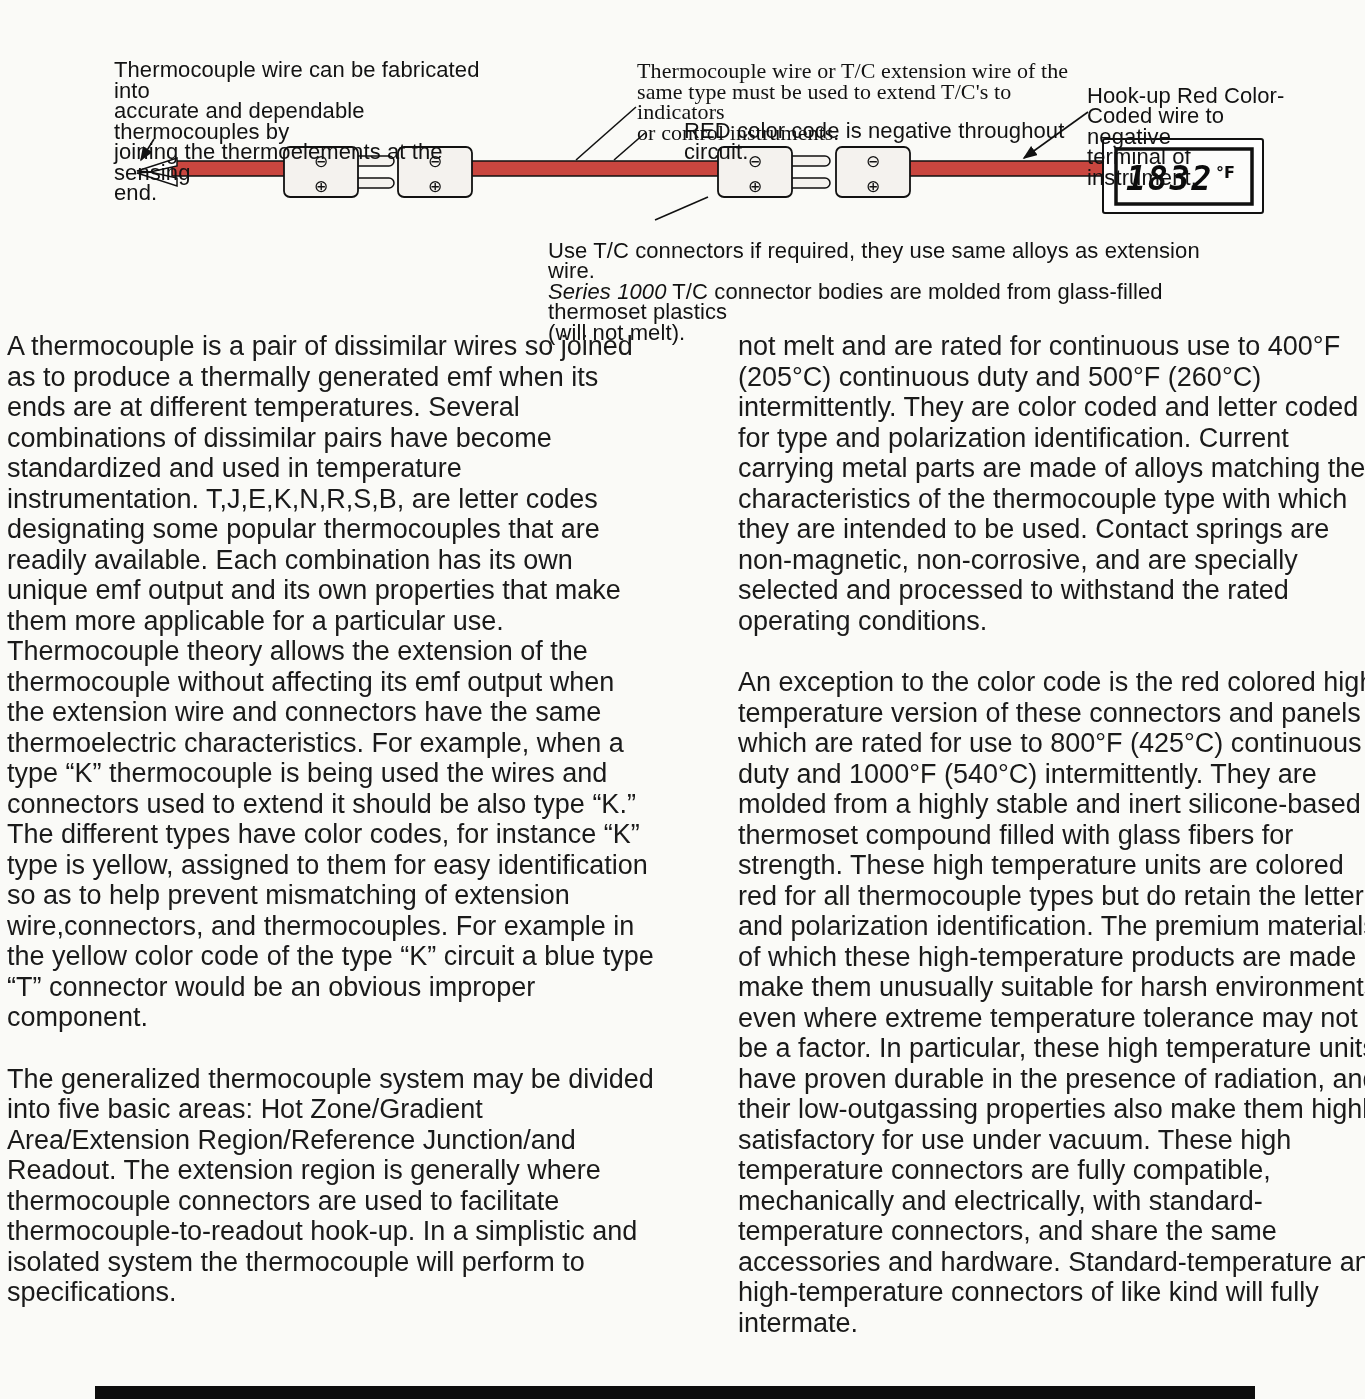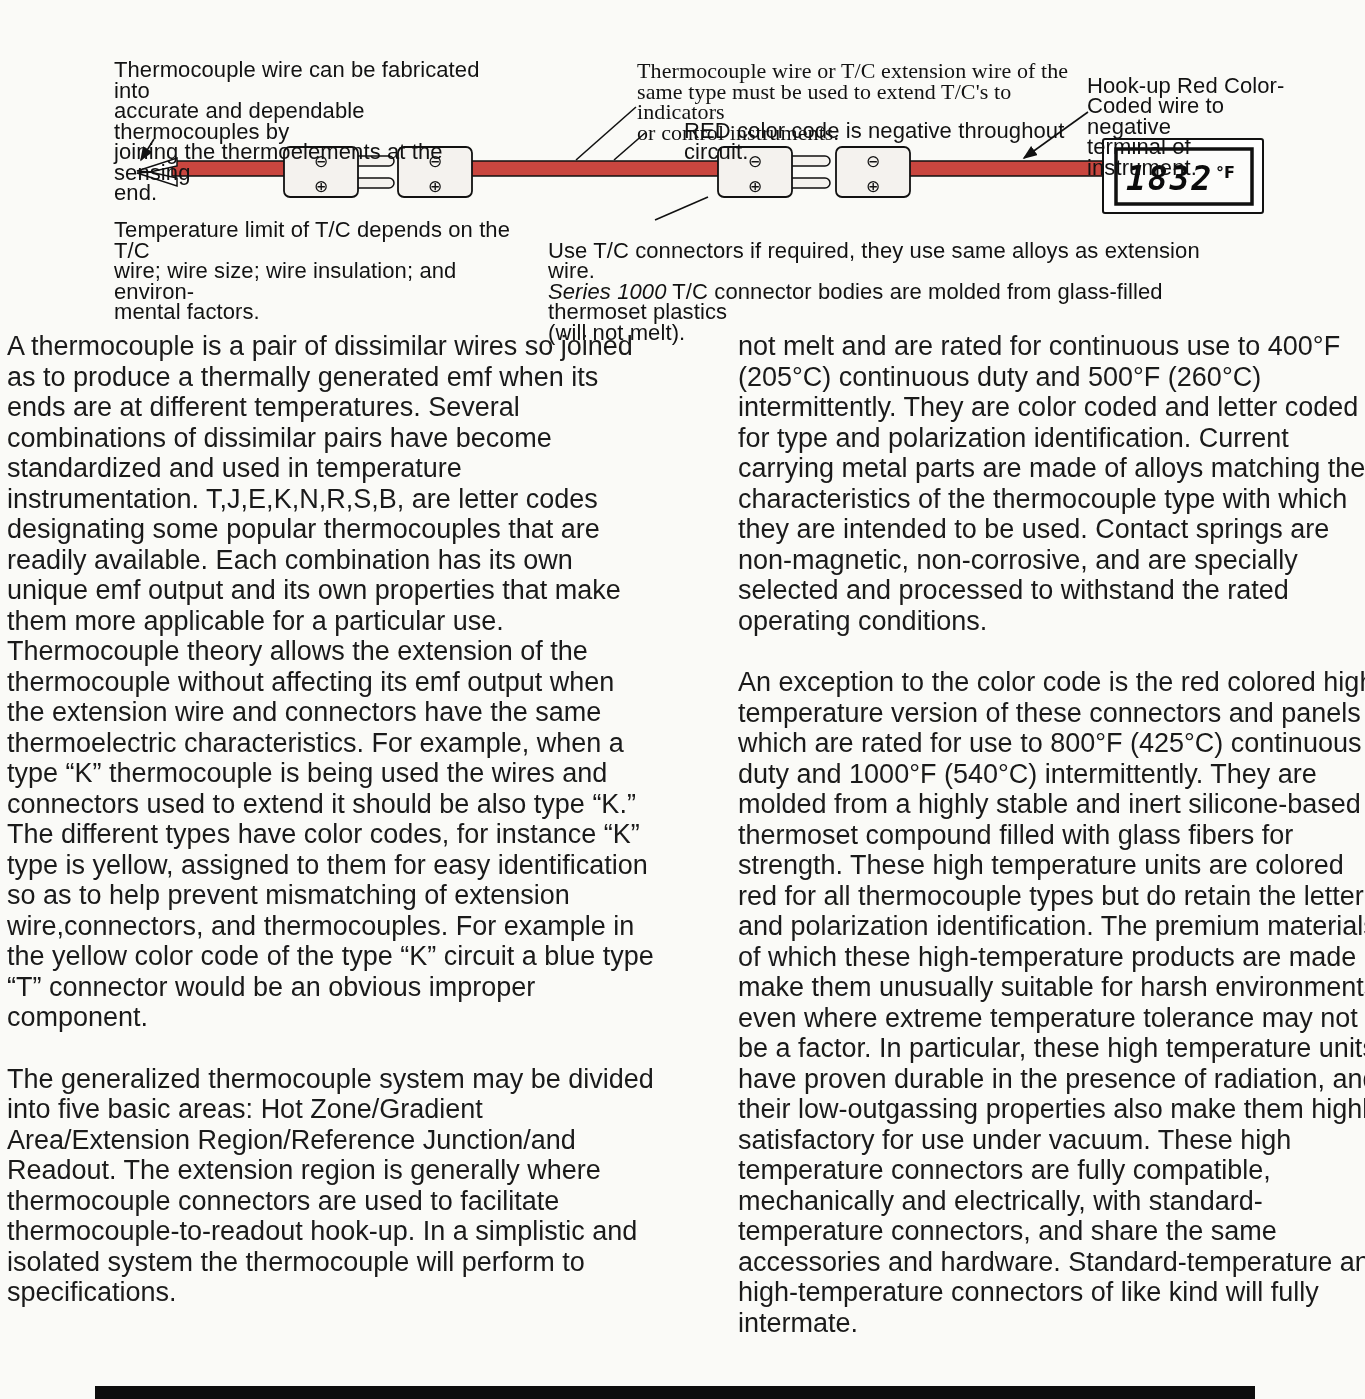--- a/index.html
+++ b/index.html
@@ -13,21 +13,21 @@
   .diagram svg { position: absolute; top: 0; left: 0; }
   .ann {
     position: absolute; font-size: 22px; line-height: 20.5px;
     white-space: pre-line; letter-spacing: 0.1px; color: #121212;
   }
   .ann b { font-weight: normal; text-align: center; }
   .ann i { font-style: italic; }
   .ann-fabricate   { left: 114px; top: 60px;  width: 385px; }
   .ann-extension   { left: 637px; top: 61px;  width: 455px; font-family: Liberation Serif, serif; }
   .ann-redcode     { left: 684px; top: 121px; width: 430px; }
-  .ann-hookup      { left: 1087px; top: 55px; width: 215px; }
+  .ann-hookup      { left: 1087px; top: 65px; width: 215px; }
   .ann-templimit   { left: 114px; top: 220px; width: 400px; }
   .ann-connectors  { left: 548px; top: 220px; width: 700px; }
 
   .sym { font-family: "DejaVu Sans", sans-serif; font-size: 17px; fill: #111; }
   .seg {
     font-family: "DejaVu Sans Mono", monospace;
     font-weight: bold; font-style: italic;
     font-size: 33px; letter-spacing: 2px; fill: #0b0b0b;
   }
   .seg-unit {
@@ -110,23 +110,20 @@
 or control instruments.</div>
 
     <div class="ann ann-redcode">RED color code is negative throughout circuit.</div>
 
     <div class="ann ann-hookup">
       <span>Hook-up Red Color-
 Coded wire to </span><b>negative</b><span>
 terminal of instrument.</span>
     </div>
 
-    <div class="ann ann-templimit">Temperature limit of T/C depends on the T/C
-wire; wire size; wire insulation; and environ-
-mental factors.</div>
 
     <div class="ann ann-connectors">
       <span>Use T/C connectors if required, they use same alloys as extension wire.
 </span><i>Series 1000</i><span> T/C connector bodies are molded from glass-filled thermoset plastics
 (will not melt).</span>
     </div>
   </section>
 
   <section class="article">
     <div class="col col-left">

